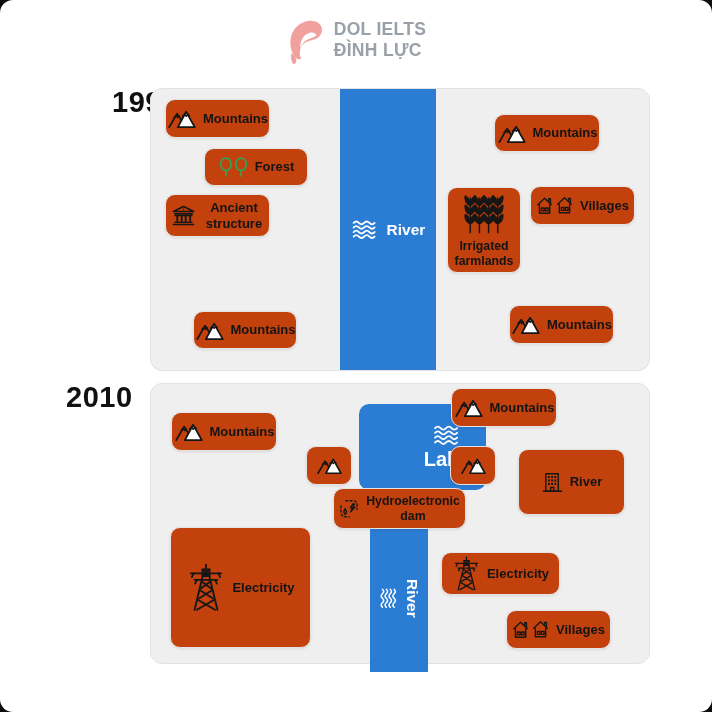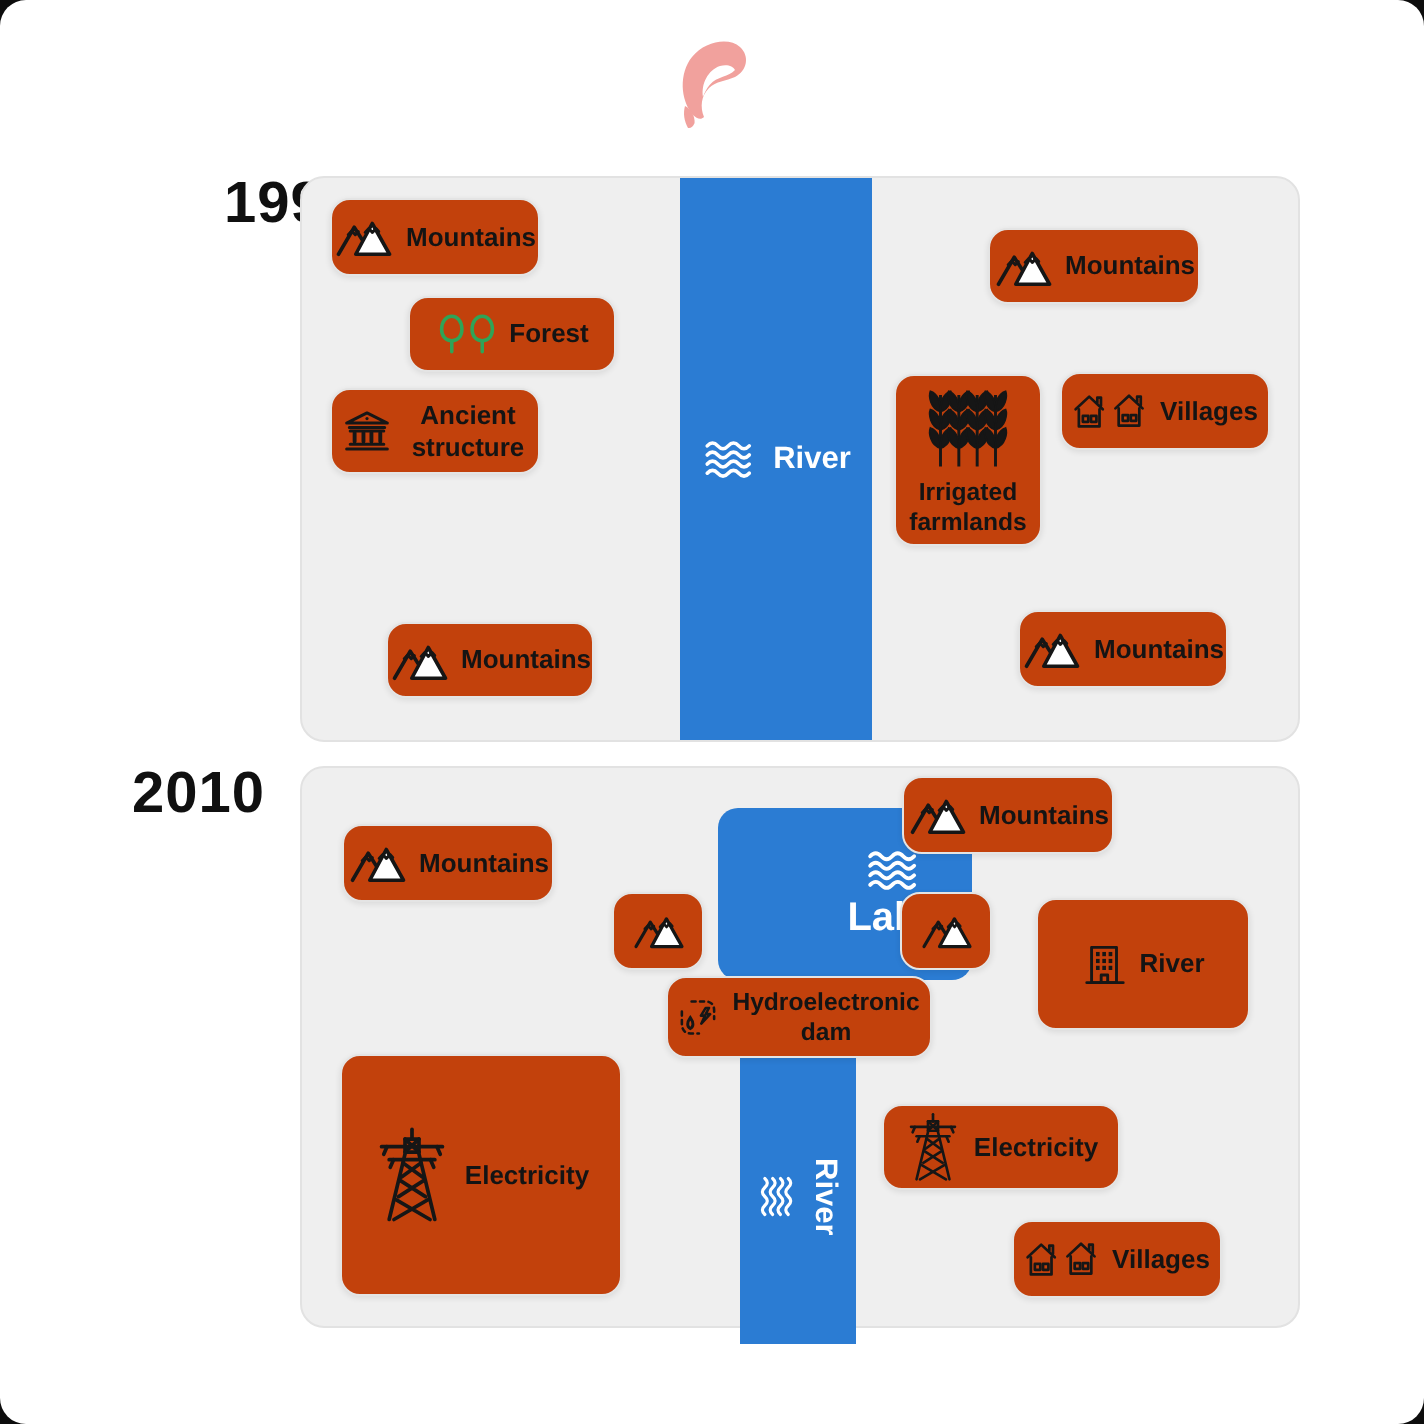--- a/index.html
+++ b/index.html
@@ -173,20 +173,24 @@
 </svg>
 
 <div class="frame">
 
   <div class="logo">
     <svg width="38" height="52" viewBox="0 0 38 52">
       <path fill="#F1A19D" d="M9.5 43.5 C3 36 2.5 22.5 9 14.5 C15.5 6.5 27.5 4.5 33 9.5 C38 14 36.5 21.5 30.5 24.5 C26 26.5 21 26.5 17.5 30 C13.5 34 13 39.5 15 44.5 C13.5 46 11.5 45.5 9.5 43.5 Z"></path>
       <path fill="#FFFFFF" d="M14.5 34.5 C13.5 28 17 21 23 19 C26.5 18 29.5 19 30.5 21 C27.5 24.5 21.5 24 17.8 28.5 C16.3 30.3 15.3 32.3 14.5 34.5 Z"></path>
       <path fill="#F1A19D" d="M7 50 C5 46.5 4.5 42.5 5.5 39 C8.5 40.5 10.5 44 10.3 47.5 C9.5 49.5 8.3 50.3 7 50 Z"></path>
     </svg>
+    <div class="logo-text">
+      <div>DOL IELTS</div>
+      <div>ĐÌNH LỰC</div>
+    </div>
   </div>
 
   <div class="year" id="y1990">1990</div>
   <div class="year" id="y2010">2010</div>
 
   <div class="panel" id="p1990">
     <div class="riverv">
       <span class="icon" style="color:#fff">
           <svg width="28" height="21">
             <use href="#i-waves"></use>

